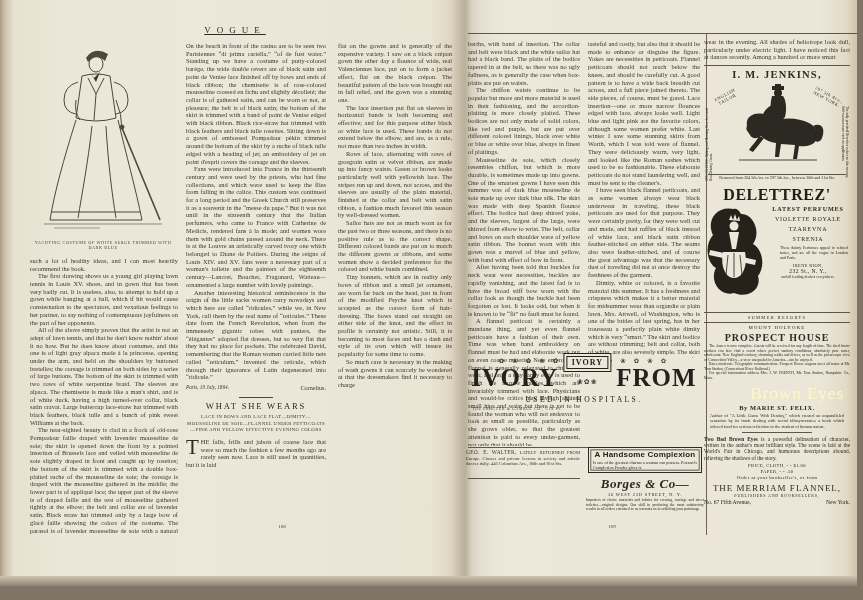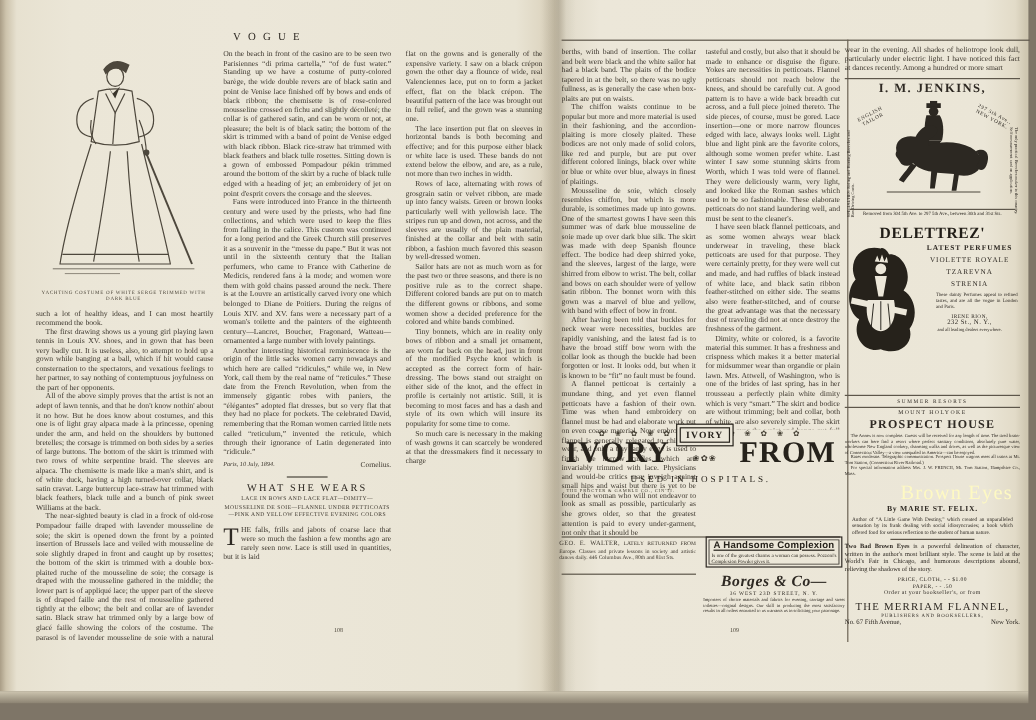--- a/index.html
+++ b/index.html
@@ -10,22 +10,22 @@
     position:absolute; left:0; top:0; width:857px; height:576px;
     background:linear-gradient(90deg,#a99d86 0,#cdc3ac 5px,#e7e1d0 14px,#ebe6d7 60px,#ece7d9 200px,#e9e4d4 430px,#ded6c2 452px,#cfc6b0 462px,#e2dccb 472px,#ece7d9 500px,#ebe6d7 820px,#e2dbc8 846px,#cfc7b1 855px);
   }
   .paper-bottom { position:absolute; left:0; top:576px; width:857px; height:10px;
     background:linear-gradient(#cdc5b0,#8d8473); }
   .gutter { position:absolute; left:450px; top:0; width:30px; height:576px;
     background:linear-gradient(90deg,rgba(110,100,80,0),rgba(110,100,80,.16) 38%,rgba(86,76,58,.22) 52%,rgba(110,100,80,.08) 72%,rgba(110,100,80,0)); }
   .txt { position:absolute; text-align:justify; font-size:6.4px; line-height:7.7px; color:#3d372e; overflow:hidden; }
   .txt p { text-indent:8px; margin:0; }
   .txt p.cont { text-indent:0; }
-  .vogue-header { position:absolute; left:140px; top:25px; width:170px; text-align:center;
-    font-size:9px; letter-spacing:6px; color:#2e2923; }
+  .vogue-header { position:absolute; left:150px; top:25px; width:170px; text-align:center;
+    font-size:9px; letter-spacing:6px; color:#2e2923;text-decoration:underline; }
   .figure-box { width:146px; }
   .fig-caption { text-align:center; font-size:4.2px; letter-spacing:.6px; line-height:5.6px;
     color:#4a4438; margin:4px 0 6px 0; }
   .byline-row { display:flex; justify-content:space-between; margin-top:3px; font-size:5.6px; }
   .dateline { font-style:italic; font-size:5.2px; }
   .signature { font-size:6.2px; }
   .divider { width:34px; border-top:1px solid #4a443a; margin:5px auto; }
   .sec-title { text-align:center; font-size:8.6px; letter-spacing:1.8px; color:#2e2923; margin:3px 0 4px 0; }
   .sec-deck { text-align:center; font-size:4.7px; letter-spacing:.4px; line-height:6.2px; color:#3d372e; margin-bottom:5px; }
   .dropcap { float:left; font-size:21px; line-height:16px; padding:1px 2px 0 0; color:#2e2923; }
@@ -51,21 +51,21 @@
   .frac .num { border-bottom:.6px solid #26221b; }
   .hospitals { font-size:7.6px; letter-spacing:2.4px; margin-top:2px; }
   .pg-credit { font-size:3.8px; letter-spacing:.7px; text-align:left; margin:3px 0 0 6px; color:#454034; }
 
   
   .walter { position:absolute; left:466px; top:450px; width:114px; font-size:4.6px; line-height:5.6px; text-align:justify; color:#3d372e; }
   .walter .lead { font-size:5.4px; letter-spacing:.3px; }
   .complexion { position:absolute; left:588px; top:447px; width:114px; border:1px solid #2e2923;
     box-shadow:inset 0 0 0 1.5px #ece7d9, inset 0 0 0 2.2px #2e2923; padding:2px 4px;
     font-family:"Liberation Sans","DejaVu Sans",sans-serif; color:#26221b; }
-  .complexion .title { font-weight:bold; font-size:8px; text-align:center; letter-spacing:.2px;text-decoration:underline; }
+  .complexion .title { font-weight:bold; font-size:8px; text-align:center; letter-spacing:.2px; }
   .complexion .body { font-size:4.2px; line-height:5px; text-align:justify; margin-top:1px; font-family:"Liberation Serif",serif; }
   .phoenix { position:absolute; left:466px; top:482px; width:114px; text-align:center; color:#2e2923; }
   .phoenix .name { font-size:11px; line-height:11px; font-style:italic; font-weight:bold; }
   .phoenix .sub { font-size:4px; letter-spacing:.8px; margin-top:1px; }
   .phoenix .addr { font-size:5.2px; letter-spacing:.4px; margin-top:1px; }
   .borges { position:absolute; left:586px; top:476px; width:118px; text-align:center; color:#2e2923; }
   .borges .name { font-size:13px; font-style:italic; font-weight:bold; letter-spacing:.5px; }
   .borges .addr { font-size:4.4px; letter-spacing:.8px; }
   .borges .body { font-size:3.8px; line-height:4.6px; text-align:justify; margin-top:1px; }
 
@@ -76,31 +76,31 @@
   .jenkins .name { text-align:center; font-weight:bold; font-size:10.5px; letter-spacing:1.2px; }
   .jenkins .arc { position:absolute; font-size:4.4px; letter-spacing:.6px; width:40px; text-align:center; }
   .jenkins .arc.left { left:2px; top:26px; transform:rotate(-28deg); }
   .jenkins .arc.right { right:2px; top:26px; transform:rotate(28deg); }
   .jenkins .side { position:absolute; font-size:3.6px; line-height:4px; width:9px; top:40px; writing-mode:vertical-rl; }
   .jenkins .side.l { left:1px; transform:rotate(180deg); }
   .jenkins .side.r { right:1px; }
   .jenkins .horse { position:absolute; left:50%; top:18px; transform:translateX(-50%); }
   .jenkins .footer { position:absolute; bottom:0; left:4px; right:4px; font-size:4px; line-height:4.8px; text-align:center; border-top:.6px solid #5d564a; padding-top:1px; }
   .delettrez { position:relative; margin-top:5px; height:122px; }
-  .delettrez .name { text-align:center; font-weight:bold; font-size:13px; letter-spacing:.5px; color:#211d17; }
+  .delettrez .name { text-align:center; font-weight:bold; font-size:16px; letter-spacing:.5px; color:#211d17; }
   .delettrez .row { display:flex; margin-top:1px; }
   .delettrez .blot { width:62px; flex:none; }
   .delettrez .col { flex:1; text-align:center; }
   .delettrez .sub { font-weight:bold; font-size:6.2px; letter-spacing:.8px; }
   .delettrez .prod { font-size:6px; letter-spacing:.8px; margin-top:4px; }
   .delettrez .body { font-size:4px; line-height:4.8px; text-align:justify; margin:4px 2px 0 14px; }
   .delettrez .agent { font-size:4.4px; letter-spacing:.4px; margin-top:2px; }
   .delettrez .agent2 { font-size:5.6px; letter-spacing:.4px; }
   .delettrez .agent3 { font-size:3.8px; margin-top:1px; }
-  .resorts { margin-top:21px; text-align:center; }
+  .resorts { margin-top:4px; text-align:center; }
   .resorts .rule { border-top:.7px solid #5d564a; width:100%; margin:2px 0; }
   .resorts .kicker { font-size:4.4px; letter-spacing:1.4px; }
   .resorts .region { font-size:4.8px; letter-spacing:1.2px; }
   .resorts .title { font-size:10px; font-weight:bold; letter-spacing:1px; margin:2px 0 1px 0; }
   .resorts .body { font-size:3.8px; line-height:4.5px; text-align:justify; }
   .resorts .body p { text-indent:5px; }
   .book { margin-top:6px; }
   .book .t1 { font-size:17px; line-height:16px; letter-spacing:1px; color:#2a251e; }
   .book .t2 { font-size:17px; line-height:16px; letter-spacing:1px; text-align:right; padding-right:6px; color:#fef9c3; }
   .book .by { text-align:center; font-weight:bold; font-size:6.4px; letter-spacing:.6px; margin-top:2px; }

